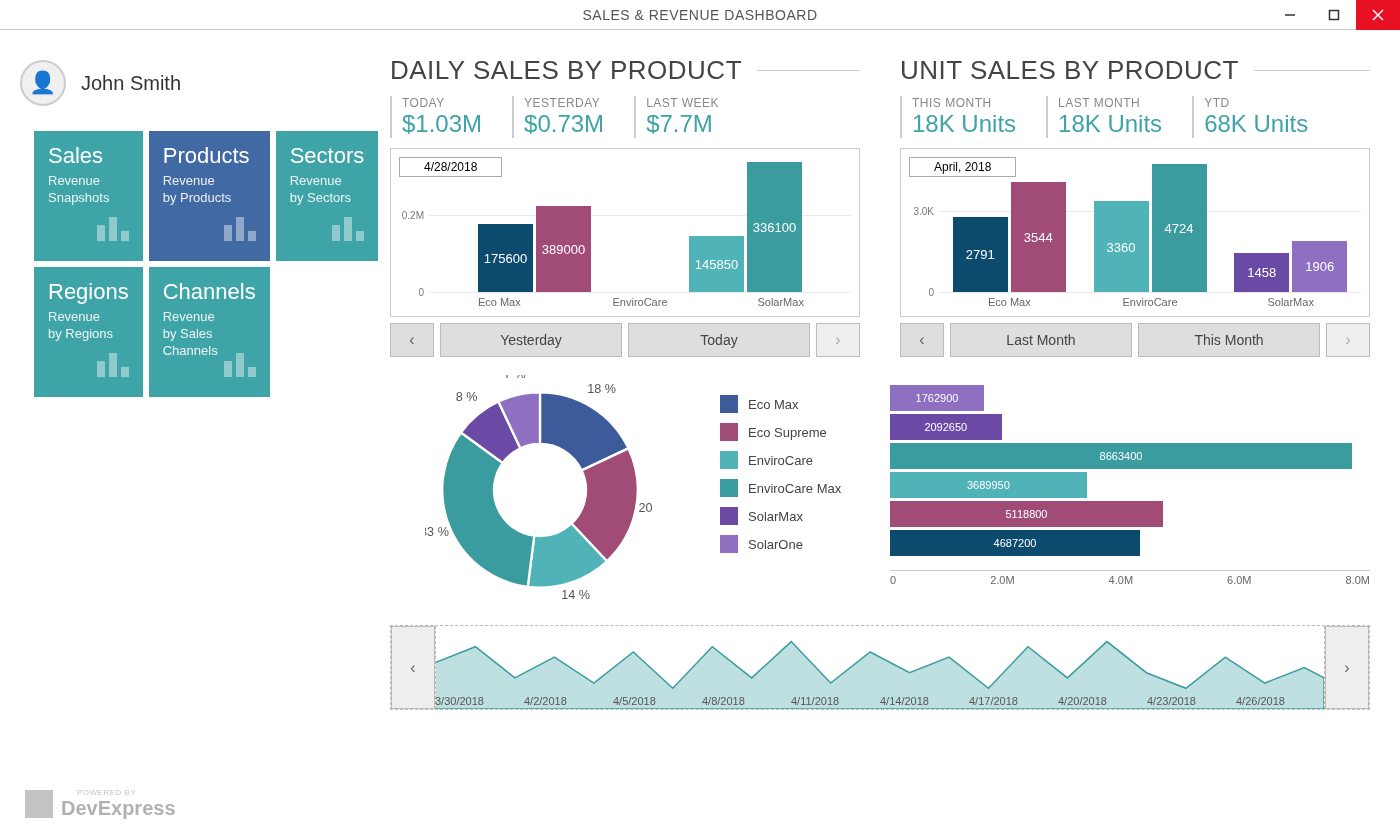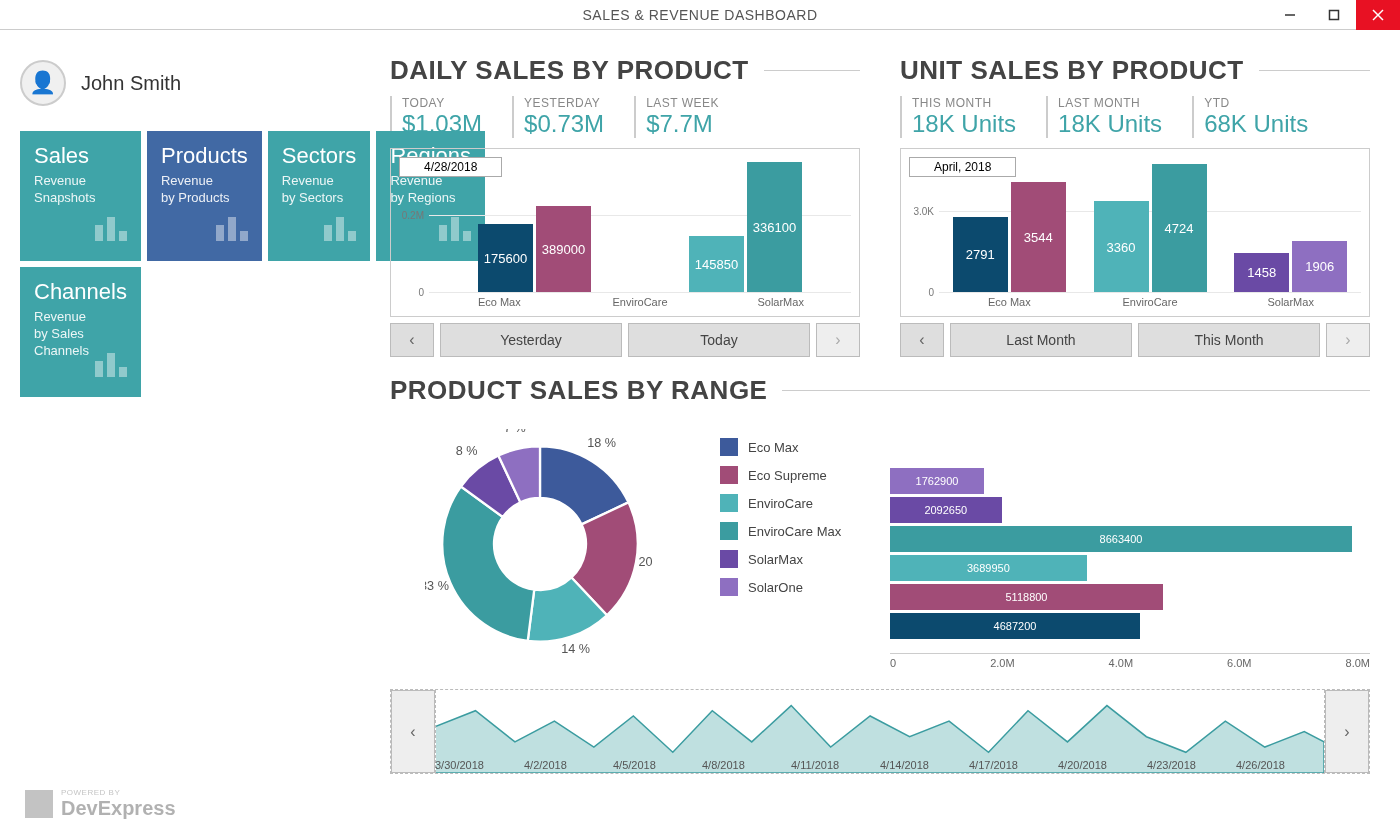--- a/index.html
+++ b/index.html
@@ -13,34 +13,34 @@
   .winbtn.close { background: #e81123; color: #fff; }
 
   .app { display: flex; height: calc(100% - 30px); }
 
   
   .sidebar { width: 360px; padding: 30px 20px; }
   .user { display: flex; align-items: center; margin-bottom: 25px; }
   .avatar { width: 46px; height: 46px; border-radius: 50%; border: 2px solid #ccc; margin-right: 15px; display:flex; align-items:center; justify-content:center; background:#f0f0f0; font-size:22px; }
   .username { font-size: 20px; color: #333; }
 
-  .tiles { display: grid; grid-template-columns: 1fr 1fr 1fr 1fr; gap: 6px; width: 300px; }
+  .tiles { display: grid; grid-template-columns: 1fr 1fr 1fr; gap: 6px; width: 300px; margin-left: 14px; }
   .tile { height: 130px; padding: 12px 14px; color: #fff; position: relative; cursor: pointer; }
   .tile.teal { background: #3fa4a8; }
   .tile.blue { background: #4169a4; }
   .tile .h1 { font-size: 22px; font-weight: 300; }
   .tile .h2 { font-size: 13px; opacity: .9; line-height: 1.3; margin-top: 4px; font-weight: 300; }
   .tile .icon { position: absolute; right: 10px; bottom: 10px; opacity: .6; }
 
   
   .main { flex: 1; padding: 25px 30px 10px 30px; }
   .row { display: flex; gap: 40px; }
   .panel { flex: 1; }
   .panel-title { display: flex; align-items: center; margin-bottom: 10px; }
-  .panel-title span { font-size: 26px; font-weight: 700; color: #444; letter-spacing: .5px; }
+  .panel-title span { font-size: 26px; font-weight: 400; color: #444; letter-spacing: .5px; }
   .panel-title::after { content:""; flex:1; height:1px; background:#ccc; margin-left:15px; }
 
   .stats { display: flex; gap: 30px; margin-bottom: 10px; }
   .stat { border-left: 2px solid #ccc; padding-left: 10px; }
   .stat .label { font-size: 12px; color: #888; letter-spacing: .5px; }
   .stat .value { font-size: 24px; color: #3fa4a8; font-weight: 300; }
 
   .chart-box { border: 1px solid #ccc; padding: 8px; position: relative; }
   .date-badge { position:absolute; top:8px; left:8px; border:1px solid #aaa; background:#fff; font-size:12px; padding:2px 24px; z-index:5; }
 
@@ -63,37 +63,37 @@
   .period-btn.dis, .arrow-btn.dis { background:#eee; color:#aaa; }
 
   
   .range-row { display:flex; margin-top:12px; gap:30px; }
   .pie-wrap { width: 300px; position: relative; display:flex; align-items:center; justify-content:center; }
   .legend { width: 140px; padding-top:20px; }
   .legend-item { display:flex; align-items:center; margin-bottom:10px; font-size:13px; color:#444; }
   .legend-sw { width:18px; height:18px; margin-right:10px; }
 
   .hbar-chart { flex:1; position:relative; padding-top:10px; }
-  .hbar-area { position:relative; height:180px;margin-top:40px; }
+  .hbar-area { position:relative; height:180px; }
   .hbar-row { position:relative; height:26px; margin-bottom:3px; }
   .hbar { height:100%; display:flex; align-items:center; justify-content:center; color:#fff; font-size:11px; position:absolute; left:0; }
   .hx-axis { display:flex; justify-content:space-between; font-size:11px; color:#666; border-top:1px solid #ccc; padding-top:3px; margin-top:5px; }
 
   
   .timeline { margin-top:20px; border:1px dashed #bbb; height:85px; display:flex; align-items:stretch; position:relative; }
   .timeline .arrow-btn { height:100%; width:44px; border:1px solid #bbb; background:#eee; }
   .spark { flex:1; position:relative; border-left:1px dashed #bbb; border-right:1px dashed #bbb; }
   .tl-ticks { position:absolute; bottom:2px; left:44px; right:44px; display:flex; font-size:11px; color:#555; }
   .tl-ticks span { flex:1; }
 
   
   .footer { position:absolute; left:25px; bottom:10px; display:flex; align-items:center; opacity:.5; }
   .footer-logo { width:28px; height:28px; background:#888; margin-right:8px; }
   .footer .brand { font-size:20px; font-weight:600; color:#666; }
-  .footer .tag { font-size:8px; color:#888; letter-spacing:.5px; }
+  .footer .tag { font-size:8px; color:#888; letter-spacing:.5px;margin-left:16px; }
 
   
   .c-blue    { background:#0c4a6e; }
   .c-maroon  { background:#a14c77; }
   .c-teal    { background:#4fb3b8; }
   .c-teal2   { background:#3b9ca0; }
   .c-purple  { background:#6a4aa5; }
   .c-violet  { background:#8e6fc1; }
 </style>
 </head>
@@ -317,23 +317,20 @@
         <div class="nav-btns">
           <div class="arrow-btn">‹</div>
           <div class="period-btn">Last Month</div>
           <div class="period-btn">This Month</div>
           <div class="arrow-btn dis">›</div>
         </div>
       </div>
     </div>
 
     <div style="margin-top:18px;">
-      <div class="panel-title">
-          <span>PRODUCT SALES BY RANGE</span>
-        </div>
       <div class="range-row">
         <div class="pie-wrap">
           <svg id="pie-svg" width="230" height="230" viewBox="0 0 200 200">
               <path d="M 100 15 A 85 85 0 0 1 176.91029945961165 63.80876021696882 L 136.1930820986408 82.9688283373971 A 40 40 0 0 0 100 60 Z" fill="#3d5a9b" stroke="#fff" stroke-width="2"></path>
               <text x="153.58267949789965" y="15.567207449798488" font-size="11" fill="#555" text-anchor="middle">18 %</text>
               <path d="M 176.91029945961165 63.80876021696882 A 85 85 0 0 1 158.18650400393855 161.96233333081997 L 127.38188423714755 129.15874509685645 A 40 40 0 0 0 136.1930820986408 82.9688283373971 Z" fill="#a14c77" stroke="#fff" stroke-width="2"></path>
               <text x="198.22872507286888" y="118.73813145857245" font-size="11" fill="#555" text-anchor="middle">20 %</text>
               <path d="M 158.18650400393855 161.96233333081997 A 85 85 0 0 1 89.34667514703416 184.32974961173062 L 94.98667065742784 139.6845880525791 A 40 40 0 0 0 127.38188423714755 129.15874509685645 Z" fill="#4fb3b8" stroke="#fff" stroke-width="2"></path>
               <text x="130.90169943749476" y="195.10565162951536" font-size="11" fill="#555" text-anchor="middle">14 %</text>
               <path d="M 89.34667514703416 184.32974961173062 A 85 85 0 0 1 31.23355547812946 50.03825355513979 L 67.6393202250021 76.48858990830108 A 40 40 0 0 0 94.98667065742784 139.6845880525791 Z" fill="#3b9ca0" stroke="#fff" stroke-width="2"></path>

